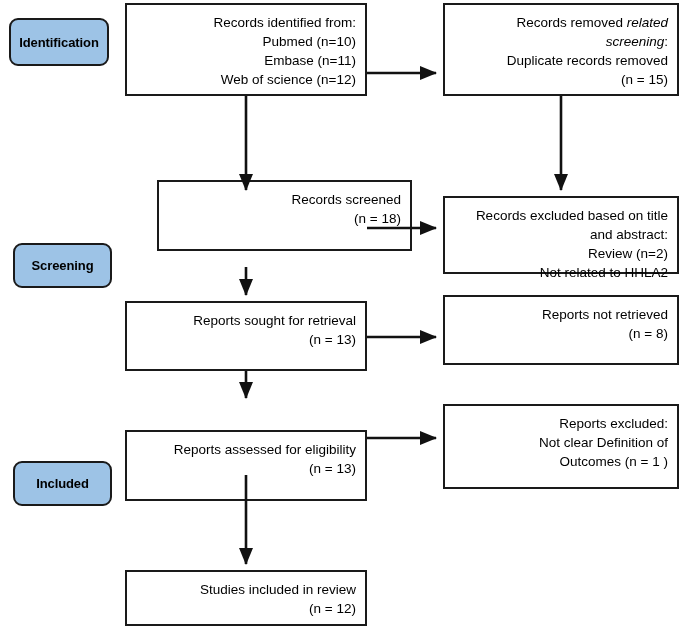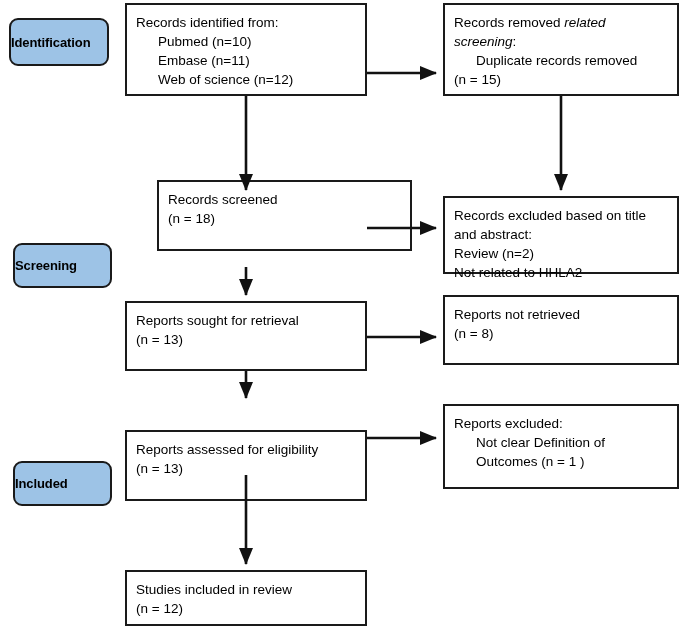--- a/index.html
+++ b/index.html
@@ -15,35 +15,37 @@
     font-family: "Liberation Sans", sans-serif;
     overflow: hidden;
   }
   .stage-label {
     position: absolute;
     background: #9dc3e6;
     border: 2px solid #1a1a1a;
     border-radius: 9px;
     display: flex;
     align-items: center;
+    justify-content: center;
     font-size: 13px;
     font-weight: bold;
     color: #000000;
     box-sizing: border-box;
     letter-spacing: -0.1px;
   }
   .node {
     position: absolute;
     background: #ffffff;
     border: 2px solid #1a1a1a;
     box-sizing: border-box;
     padding: 8px 9px 6px 9px;
     font-size: 13.5px;
     line-height: 19px;
     color: #000000;
+    text-align: right;
   }
   .node .line {
     white-space: pre-wrap;
   }
   .node .indent {
     padding-left: 22px;
   }
   .node .ital {
     font-style: italic;
   }

